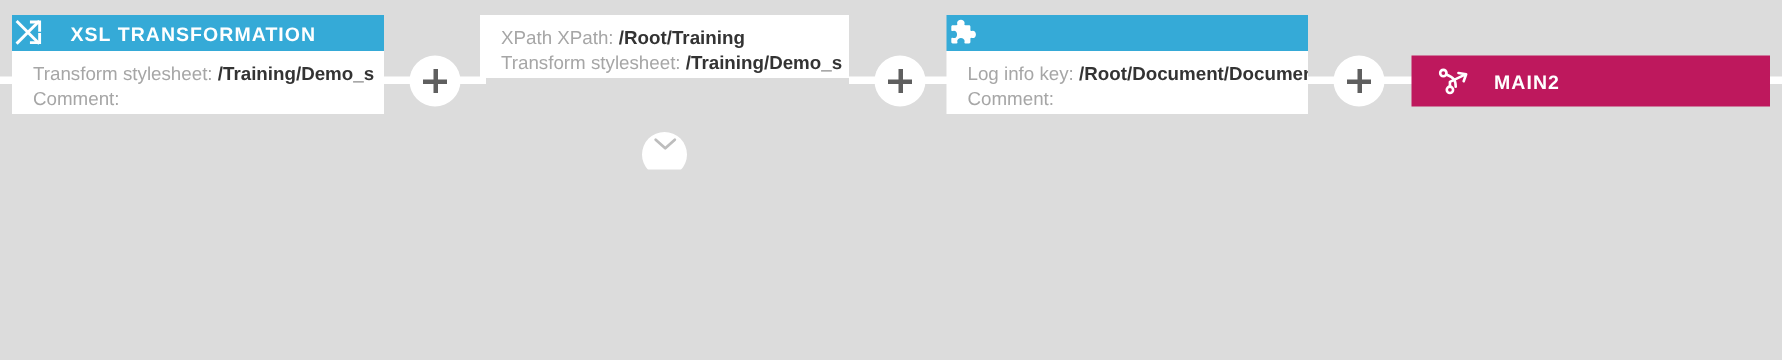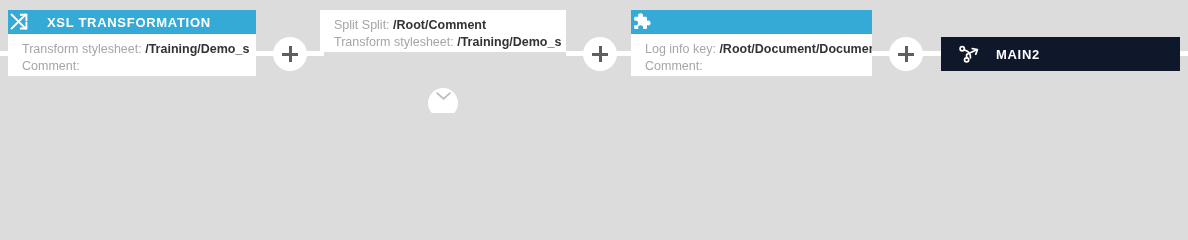--- a/index.html
+++ b/index.html
@@ -123,21 +123,21 @@
     padding-top: 3px;
     box-sizing: border-box;
   }
   .caret-btn svg { display: block; }
 
   
   .node-red {
     position: absolute;
     top: 37px;
     height: 34px;
-    background: #0f172a;
+    background: #be185d;
     display: flex;
     align-items: center;
     padding-left: 17px;
     box-sizing: border-box;
   }
   .node-red .hdr-icon {
     width: 22px;
     height: 22px;
     flex: 0 0 auto;
     display: block;
@@ -186,22 +186,22 @@
     </div>
   </div>
 
   <div class="plus-btn" style="left:273px;">
     <span class="glyph"></span>
   </div>
 
   <div class="card" style="left:320px; width:246px;">
     <div class="card-body">
       <div class="prop-line">
-        <span>Split Split:</span>
-        <span class="val">/Root/Comment</span>
+        <span>XPath XPath:</span>
+        <span class="val">/Root/Training</span>
       </div>
       <div class="prop-line">
         <span>Transform stylesheet:</span>
         <span class="val">/Training/Demo_s</span>
       </div>
     </div>
   </div>
 
   <div class="caret-btn" style="left:428px; top:88px;">
     <svg viewBox="0 0 24 14" width="17" height="10" fill="none" stroke="#bdbdbd" stroke-width="2.6" stroke-linecap="round" stroke-linejoin="round">

